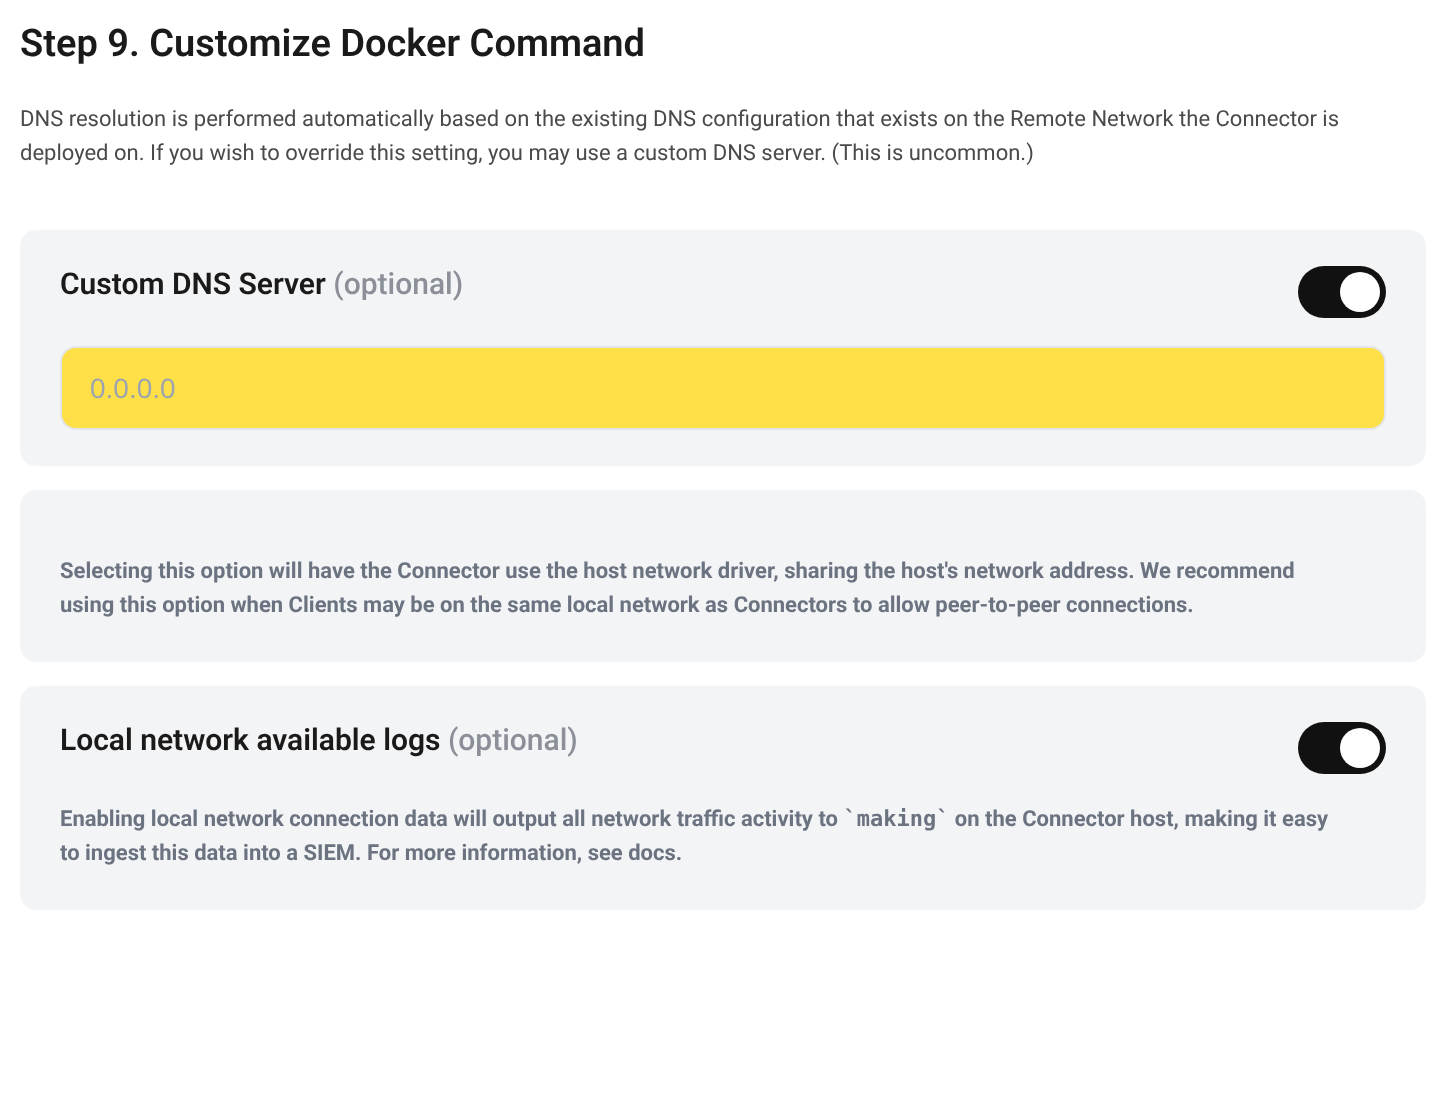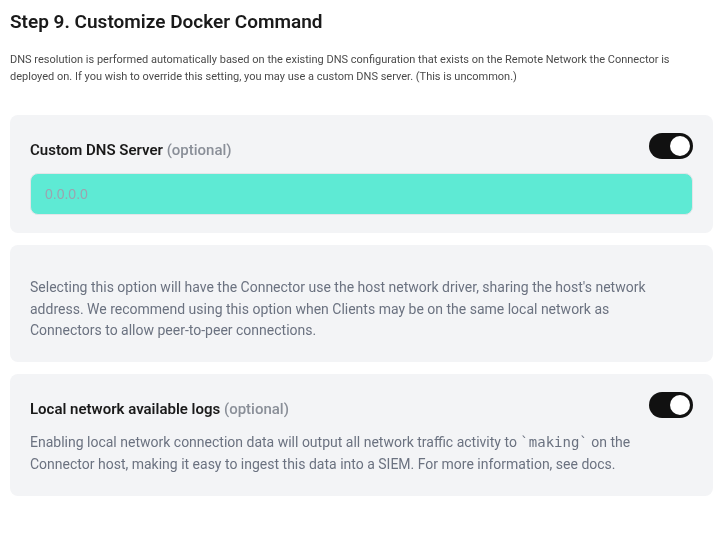--- a/index.html
+++ b/index.html
@@ -27,46 +27,47 @@
     max-width: 690px;
   }
   .card {
     background: #f3f4f6;
     border-radius: 8px;
     padding: 18px 20px;
     margin: 0 0 12px 0;
   }
   .card-header {
     display: flex;
-    align-items: flex-end;
+    align-items: flex-start;
     justify-content: space-between;
   }
   .card-title {
     font-size: 15px;
     font-weight: 600;
     color: #1a1a1a;
   }
   .optional {
     font-weight: 500;
     color: #8a8f98;
   }
   .card-desc {
-    font-size: 14px;
+    font-size: 11px;
     line-height: 1.55;
     color: #6b7280;
     margin: 14px 0 2px 0;
     max-width: 640px;
+    font-weight: bold;
   }
   .input-wrap {
     margin-top: 14px;
   }
   .text-input {
     width: 100%;
     border: 1px solid #e3e5e8;
-    background: #5eead4;
+    background: #fde047;
     border-radius: 8px;
     padding: 12px 14px;
     font-size: 14px;
     color: #333;
     outline: none;
   }
   .text-input::placeholder {
     color: #9ca3af;
   }
   .toggle {

